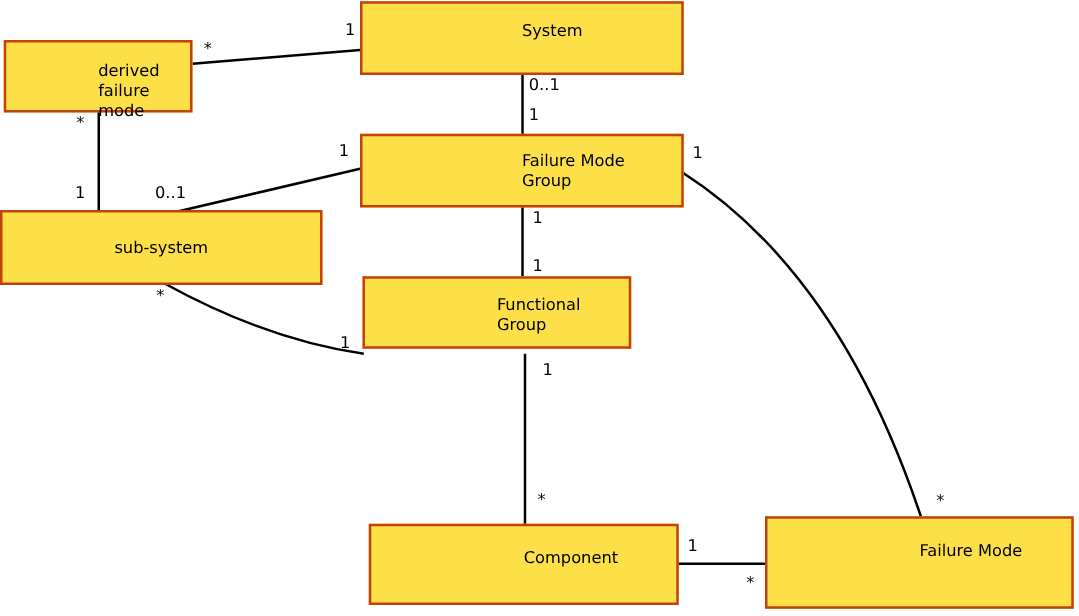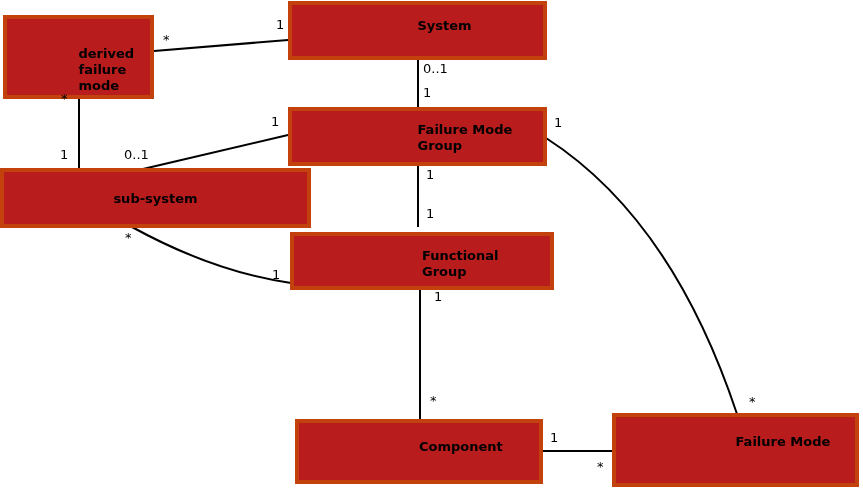--- a/index.html
+++ b/index.html
@@ -23,24 +23,23 @@
     z-index: 1;
   }
   svg.edges-layer path {
     fill: none;
     stroke: #000000;
     stroke-width: 2px;
   }
   .node {
     position: absolute;
     box-sizing: border-box;
-    background: #b91c1c;
-    border: 4px solid #c2410c;
+    background: #fde047;
+    border: 2px solid #c2410c;
     z-index: 2;
-    font-weight: bold;
   }
   .node-label {
     position: absolute;
     white-space: pre;
     font-size: 13px;
     line-height: 16px;
   }
   .align-center-left .node-label {
     left: 50%;
     top: calc(50% - 13px);
@@ -67,36 +66,36 @@
       <path d="M 79 88 L 79 169"></path>
       <path d="M 143 169 L 288 135"></path>
       <path d="M 418 60 L 418 108"></path>
       <path d="M 418 165 L 418 227"></path>
       <path d="M 132 227 Q 214 272 291 283"></path>
       <path d="M 420 283 L 420 420"></path>
       <path d="M 542 451 L 613 451"></path>
       <path d="M 546 138 Q 672 219 737 414"></path>
     </svg>
   <div id="nodes">
-      <div class="node align-center-left" style="left: 3px; top: 15px; width: 151px; height: 84px;">
+      <div class="node align-center-left" style="left: 3px; top: 32px; width: 151px; height: 58px;">
     <span class="node-label" style="margin-top: 2px;">derived
 failure
 mode</span>
   </div>
       <div class="node align-center-left" style="left: 288px; top: 1px; width: 259px; height: 59px;">
     <span class="node-label">System</span>
   </div>
       <div class="node align-center-left" style="left: 288px; top: 107px; width: 259px; height: 59px;">
     <span class="node-label" style="margin-top: -2px;">Failure Mode
 Group</span>
   </div>
-      <div class="node align-center" style="left: 0px; top: 168px; width: 311px; height: 60px;">
+      <div class="node align-center" style="left: 0px; top: 168px; width: 258px; height: 60px;">
     <span class="node-label" style="margin-top: 6px;">sub-system</span>
   </div>
-      <div class="node align-center-left" style="left: 290px; top: 232px; width: 264px; height: 58px;">
+      <div class="node align-center-left" style="left: 290px; top: 221px; width: 215px; height: 58px;">
     <span class="node-label">Functional
 Group</span>
   </div>
       <div class="node align-center-left" style="left: 295px; top: 419px; width: 248px; height: 65px;">
     <span class="node-label">Component</span>
   </div>
       <div class="node align-center-left" style="left: 612px; top: 413px; width: 247px; height: 74px;">
     <span class="node-label" style="margin-top: -3px;">Failure Mode</span>
   </div>
     </div>

